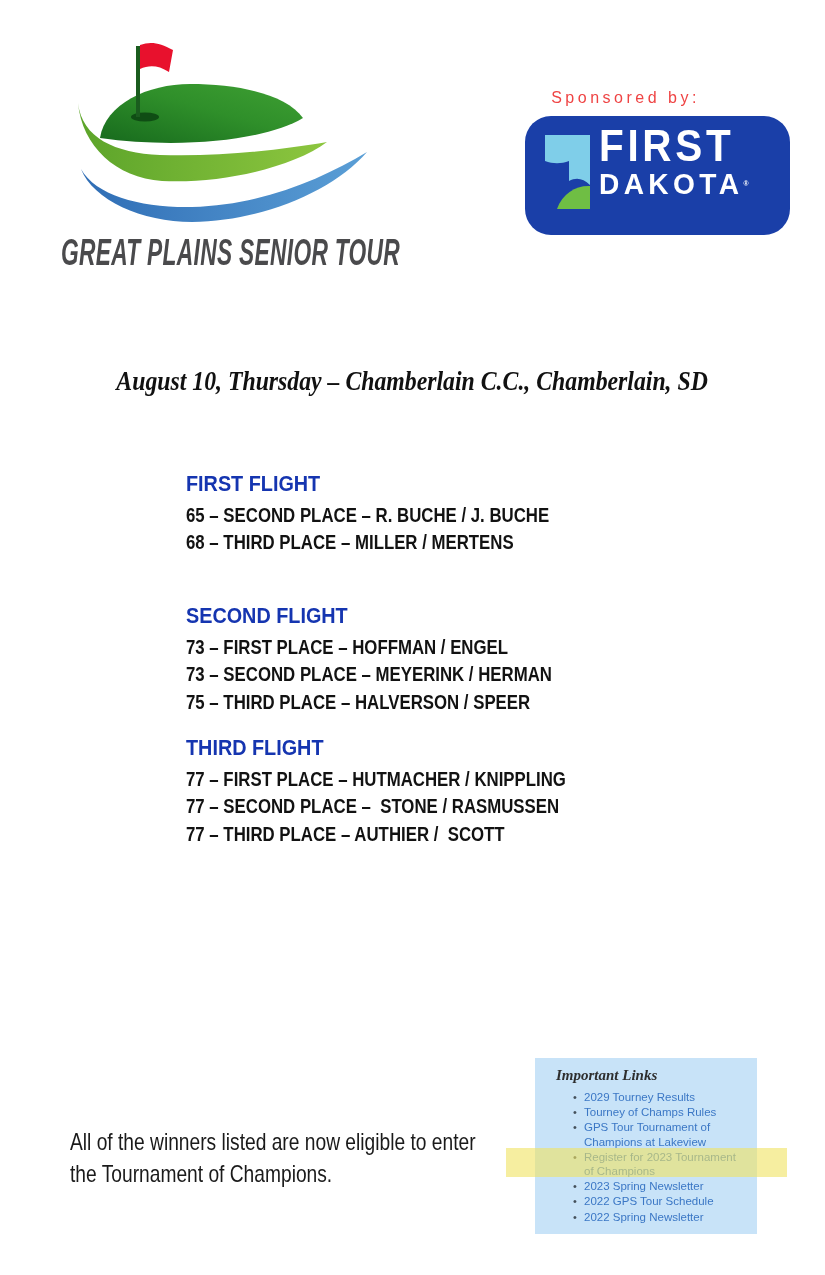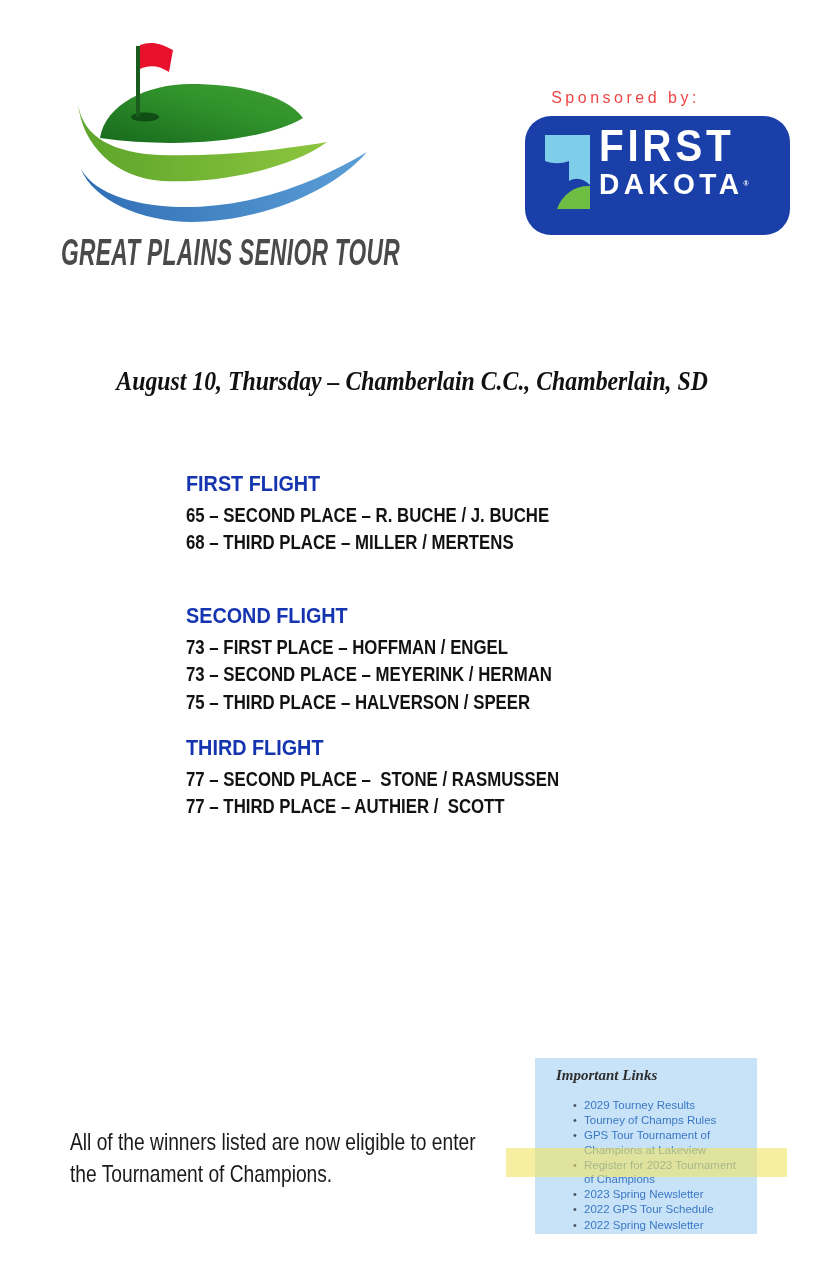--- a/index.html
+++ b/index.html
@@ -57,21 +57,21 @@
     line-height:32px; transform:scaleX(0.8); transform-origin:left top;
   }
 
   
   .links-box {
     left:535px; top:1058px; width:222px; height:176px;
     background:#c8e3f8; padding:9px 10px 0 21px;
   }
   .links-title {
     font-family:"Liberation Serif", serif; font-style:italic; font-weight:bold;
-    font-size:15px; color:#2e2e2e; margin-bottom:14px;
+    font-size:15px; color:#2e2e2e; margin-bottom:6px;
   }
   .links-list { list-style:none; padding-left:17px; }
   .link-item {
     position:relative; padding-left:11px; font-size:11.5px; line-height:14.2px;
     margin-bottom:1px; color:#3b77c5;
   }
   .link-item::before {
     content:"•"; position:absolute; left:0; top:0; color:#44505a; font-size:11px;
   }
   .link-item a { color:#3b77c5; text-decoration:none; cursor:pointer; }
@@ -147,20 +147,21 @@
 
   <section class="flight" style="top:602px">
     <div class="fh"><span class="fh-i cond">SECOND FLIGHT</span></div>
     <div class="rl"><span class="rl-i cond">73 – FIRST PLACE – HOFFMAN / ENGEL</span></div>
     <div class="rl"><span class="rl-i cond">73 – SECOND PLACE – MEYERINK / HERMAN</span></div>
     <div class="rl"><span class="rl-i cond">75 – THIRD PLACE – HALVERSON / SPEER</span></div>
   </section>
 
   <section class="flight" style="top:734px">
     <div class="fh"><span class="fh-i cond">THIRD FLIGHT</span></div>
+    <div class="rl"><span class="rl-i cond">77 – FIRST PLACE – HUTMACHER / KNIPPLING</span></div>
     <div class="rl"><span class="rl-i cond">77 – SECOND PLACE –  STONE / RASMUSSEN</span></div>
     <div class="rl"><span class="rl-i cond">77 – THIRD PLACE – AUTHIER /  SCOTT</span></div>
   </section>
 
   <div class="abs footer-note-wrap">
     <span class="footer-note">All of the winners listed are now eligible to enter the Tournament of Champions.</span>
   </div>
 
   <aside class="abs links-box">
     <div class="links-title">Important Links</div>

